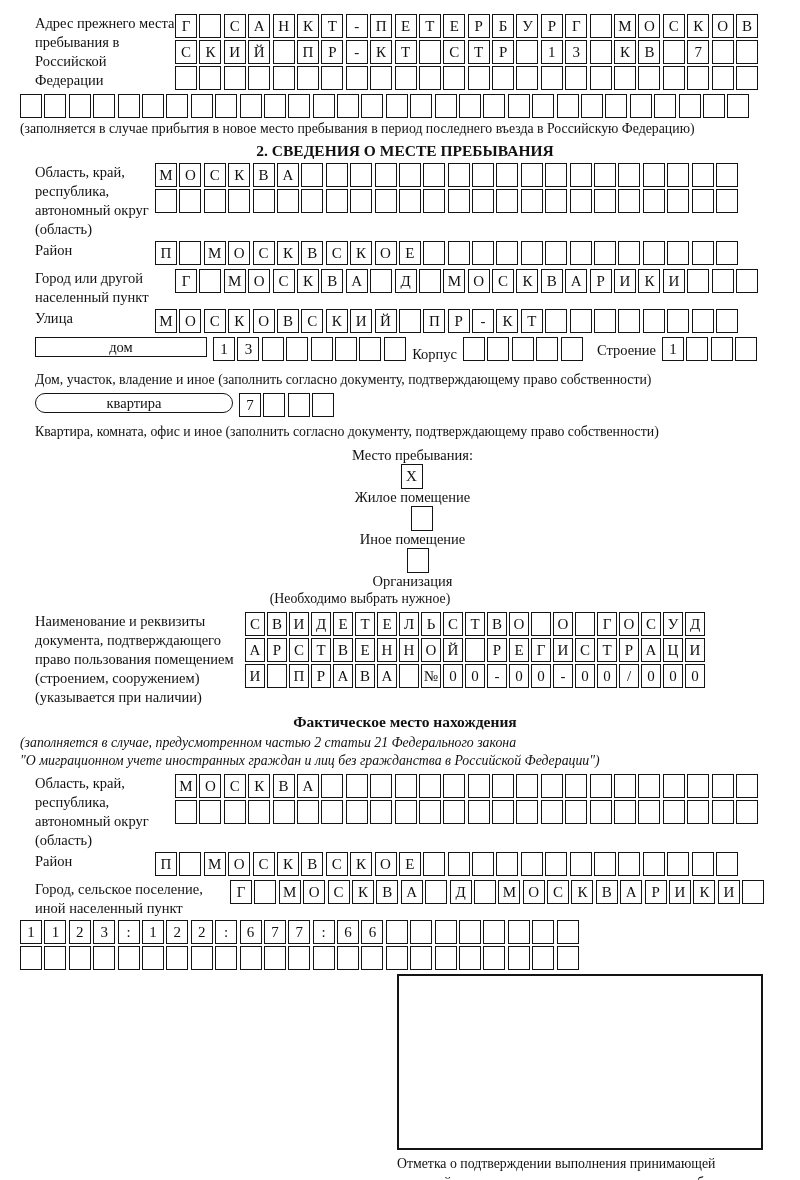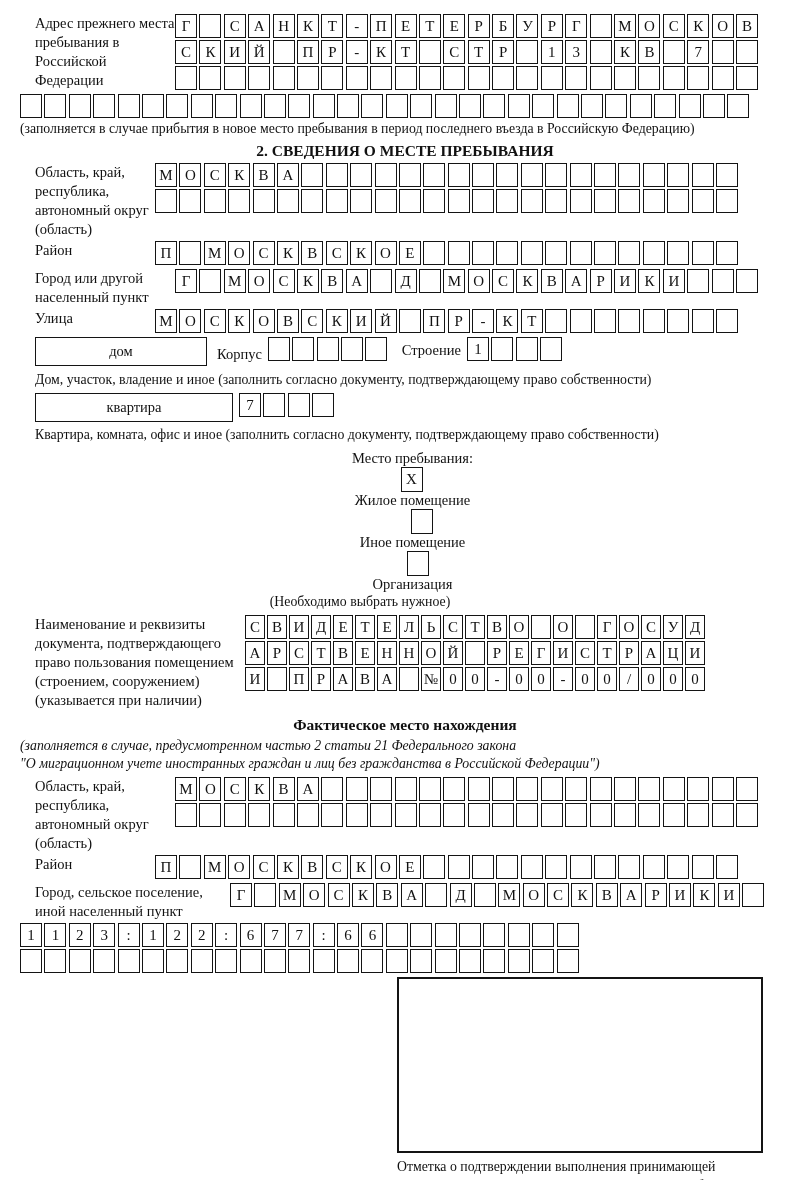--- a/index.html
+++ b/index.html
@@ -12,23 +12,23 @@
   .w185{width:185px;} .w225{width:225px;}
   .cellrow{white-space:nowrap;line-height:0;margin-bottom:2px;}
   .cell{display:inline-flex;width:20px;height:22px;border:1.6px solid #141414;margin-right:2.4px;
         align-items:center;justify-content:center;font-size:15px;line-height:22px;vertical-align:top;
         background:#fff;}
   .cells-sm .cell{width:18px;margin-right:2px;}
   .caption{font-size:13.8px;line-height:18px;}
   .center{text-align:left;}
   .section-title{font-size:15.5px;font-weight:bold;text-align:center;margin:4px 0 3px 0;}
   .inline-box{display:inline-flex;align-items:center;justify-content:center;border:1.6px solid #141414;
-        height:29px;font-size:14.5px;box-sizing:border-box;background:#fff;vertical-align:top;}
+        height:20px;font-size:14.5px;box-sizing:border-box;background:#fff;vertical-align:top;}
   .house-box{width:172px;margin-right:6px;}
-  .apt-box{width:198px;margin-right:6px;}
+  .apt-box{width:198px;margin-right:6px;border-radius:11px;}
   .small-label{font-size:14.5px;line-height:26px;display:inline-block;vertical-align:top;}
   .hrow{margin-left:15px;margin-bottom:4px;display:flex;align-items:flex-start;}
   .cb{display:inline-flex;width:20px;height:23px;border:1.6px solid #141414;align-items:center;
       justify-content:center;font-size:15px;margin:0 10px 0 8px;vertical-align:top;background:#fff;}
   .stay-row{display:flex;align-items:center;margin:6px 0 0 15px;font-size:14.5px;flex-direction:column;}
   .stamp-wrap{margin-left:377px;width:366px;}
   .stamp-box{width:366px;height:176px;border:2px solid #141414;box-sizing:border-box;background:#fff;}
   .stamp-caption{font-size:13.8px;line-height:18.5px;text-align:left;margin-top:5px;}
   .notes-small{font-size:13.8px;line-height:18px;text-align:left;font-style:italic;}
 </style>
@@ -69,20 +69,21 @@
     <div class="cellrow"><span class="cell">Г</span><span class="cell"></span><span class="cell">М</span><span class="cell">О</span><span class="cell">С</span><span class="cell">К</span><span class="cell">В</span><span class="cell">А</span><span class="cell"></span><span class="cell">Д</span><span class="cell"></span><span class="cell">М</span><span class="cell">О</span><span class="cell">С</span><span class="cell">К</span><span class="cell">В</span><span class="cell">А</span><span class="cell">Р</span><span class="cell">И</span><span class="cell">К</span><span class="cell">И</span><span class="cell"></span><span class="cell"></span><span class="cell"></span></div>
   </div>
 
   <div class="field-row">
     <div class="label w135">Улица</div>
     <div class="cellrow"><span class="cell">М</span><span class="cell">О</span><span class="cell">С</span><span class="cell">К</span><span class="cell">О</span><span class="cell">В</span><span class="cell">С</span><span class="cell">К</span><span class="cell">И</span><span class="cell">Й</span><span class="cell"></span><span class="cell">П</span><span class="cell">Р</span><span class="cell">-</span><span class="cell">К</span><span class="cell">Т</span><span class="cell"></span><span class="cell"></span><span class="cell"></span><span class="cell"></span><span class="cell"></span><span class="cell"></span><span class="cell"></span><span class="cell"></span></div>
   </div>
 
   <div class="hrow">
     <span class="inline-box house-box">дом</span>
+    <span class="cellrow"><span class="cell">1</span><span class="cell">3</span><span class="cell"></span><span class="cell"></span><span class="cell"></span><span class="cell"></span><span class="cell"></span><span class="cell"></span></span>
     <span class="small-label" style="margin:4px 6px 0 4px;">Корпус</span>
     <span class="cellrow"><span class="cell"></span><span class="cell"></span><span class="cell"></span><span class="cell"></span><span class="cell"></span></span>
     <span class="small-label" style="margin:0 6px 0 12px;">Строение</span>
     <span class="cellrow"><span class="cell">1</span><span class="cell"></span><span class="cell"></span><span class="cell"></span></span>
   </div>
   <div class="caption" style="margin-left:15px;">Дом, участок, владение и иное (заполнить согласно документу, подтверждающему право собственности)</div>
 
   <div class="hrow" style="margin-top:4px;">
     <span class="inline-box apt-box">квартира</span>
     <span class="cellrow"><span class="cell">7</span><span class="cell"></span><span class="cell"></span><span class="cell"></span></span>

